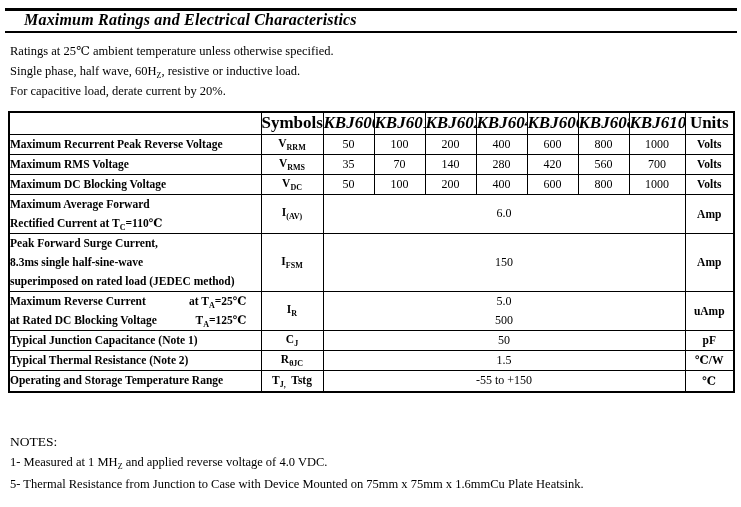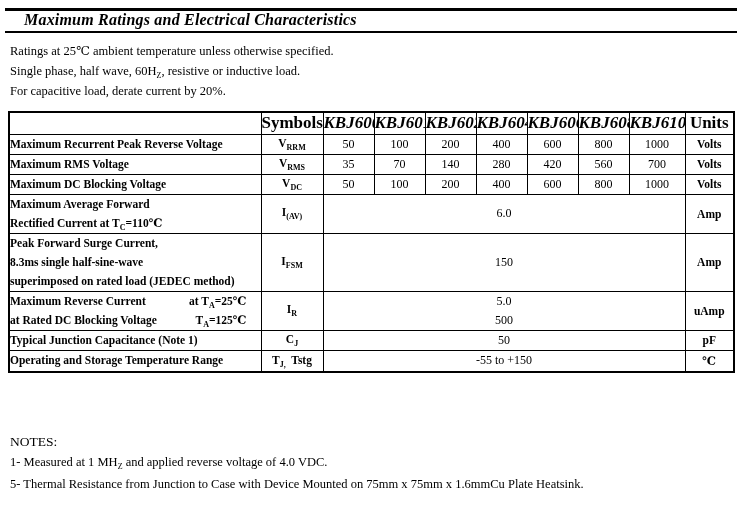--- a/index.html
+++ b/index.html
@@ -160,20 +160,28 @@
         <td class="unit">uAmp</td>
       </tr>
       <tr style="height: 19px; margin-top: 36px;">
         <td class="param">
           <div class="pl"><span class="lt"><span>Typical Junction Capacitance (Note 1)</span></span></div>
         </td>
         <td class="sym"><span>C</span><span class="sb">J</span></td>
         <td class="val" colspan="7">50</td>
         <td class="unit">pF</td>
       </tr>
+      <tr style="height: 19px;">
+        <td class="param">
+          <div class="pl"><span class="lt"><span>Typical Thermal Resistance (Note 2)</span></span></div>
+        </td>
+        <td class="sym"><span>R</span><span class="sb">θJC</span></td>
+        <td class="val" colspan="7">1.5</td>
+        <td class="unit">℃/W</td>
+      </tr>
       <tr style="height: 22px;">
         <td class="param">
           <div class="pl"><span class="lt"><span>Operating and Storage Temperature Range</span></span></div>
         </td>
         <td class="sym"><span>T</span><span class="sb">J,</span><span>&nbsp; Tstg</span></td>
         <td class="val" colspan="7">-55 to +150</td>
         <td class="unit">℃</td>
       </tr>
     </tbody>
 </table>

